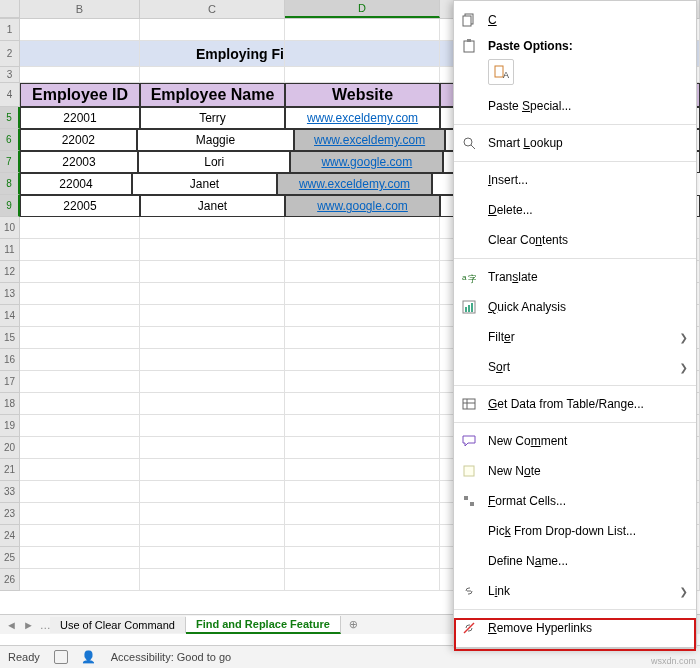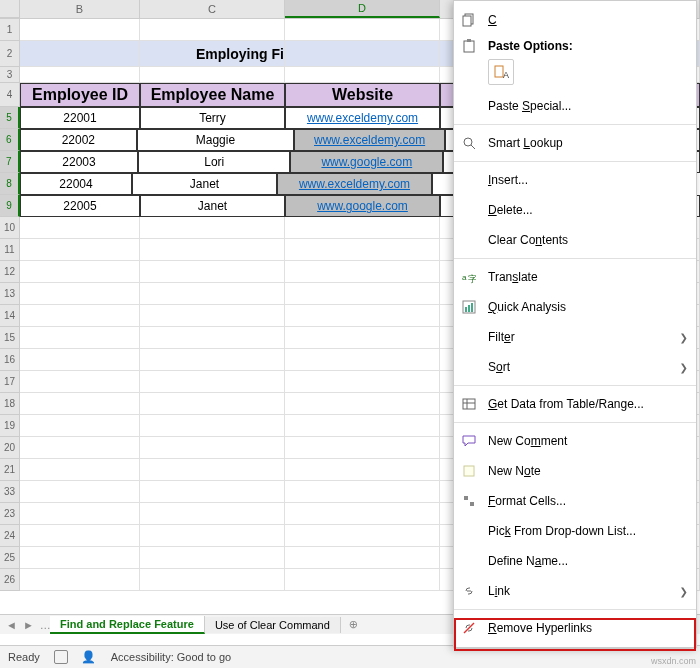--- a/index.html
+++ b/index.html
@@ -269,22 +269,22 @@
       </div>
   </div>
 </div>
 
 <div class="sheet-tabs">
   <div class="tabnav">
     <span>◄</span>
     <span>►</span>
     <span>…</span>
   </div>
+  <div class="tab">Use of Clear Command</div>
   <div class="tab active">Find and Replace Feature</div>
-  <div class="tab">Use of Clear Command</div>
   <div class="tab-add">⊕</div>
 </div>
 
 <div class="status-bar">
   <span>Ready</span>
   <span class="rec"></span>
   <span class="acc-icon">👤</span>
   <span>Accessibility: Good to go</span>
 </div>
 

